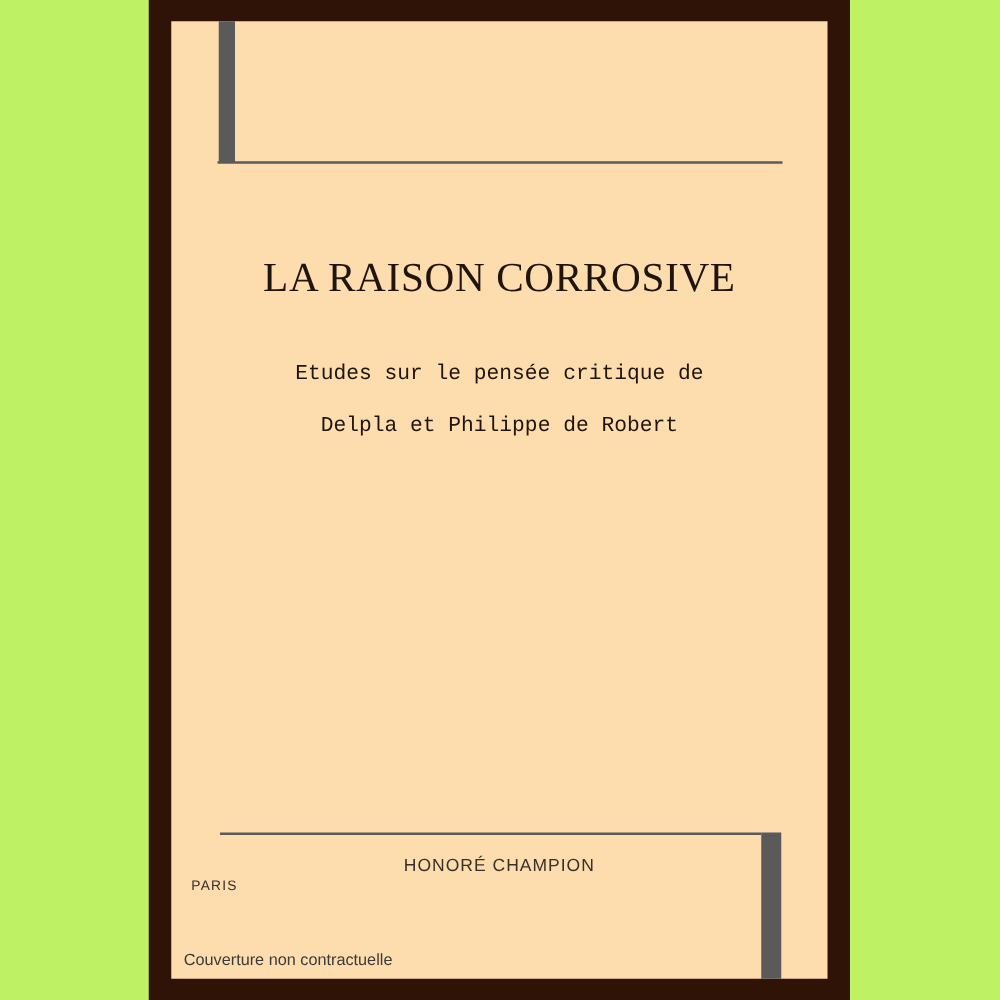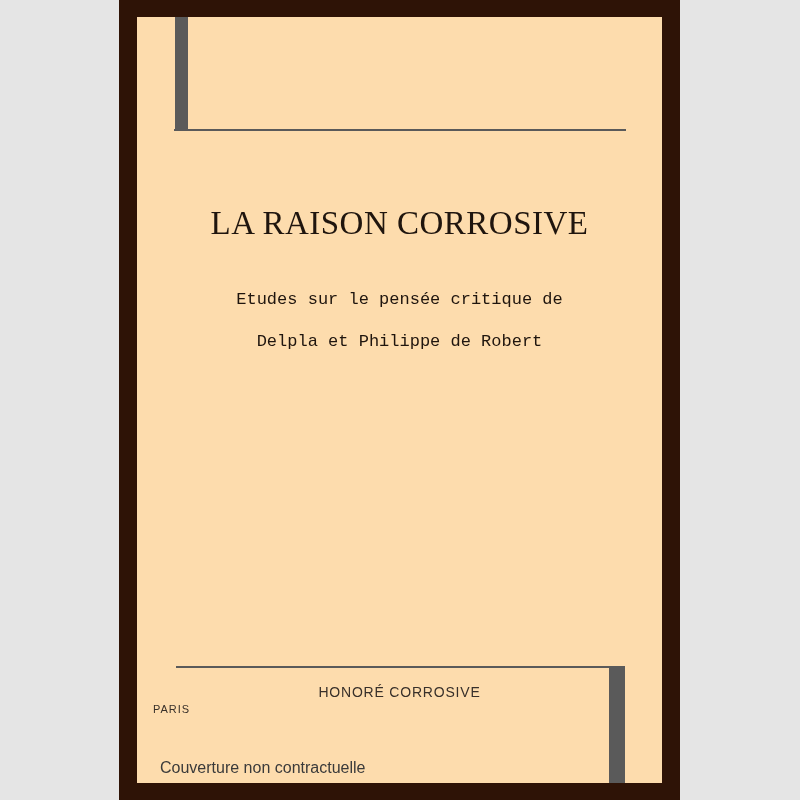--- a/index.html
+++ b/index.html
@@ -7,21 +7,21 @@
     padding: 0;
     width: 800px;
     height: 800px;
     background: #ffffff;
     font-family: "Liberation Sans", sans-serif;
   }
   .page {
     position: relative;
     width: 800px;
     height: 800px;
-    background: #e5e5e5;
+    background: #bef264;
     overflow: hidden;
   }
   
   .cover-frame {
     position: absolute;
     left: 119px;
     top: 0;
     width: 561px;
     height: 800px;
     background: var(--frame, #2e1306);
@@ -108,23 +108,23 @@
     top: 685px;
     width: 100%;
     text-align: left;
     font-size: 11px;
     line-height: 14px;
     letter-spacing: 1px;
     color: var(--publisher-text, #38302a);
   }
   .cover-disclaimer {
     position: absolute;
-    left: 23px;
+    left: 10px;
     top: 743px;
-    font-size: 16px;
+    font-size: 13px;
     line-height: 15px;
     color: var(--disclaimer-text, #3a3a3a);
   }
 </style>
 </head>
 <body>
 
 <div class="page">
   <div class="cover-frame">
     <div class="cover-inner">
@@ -136,20 +136,20 @@
 
       <div class="book-subtitle">
         <span>Etudes sur le pensée critique de</span><br>
         <br>
         <span>Delpla et Philippe de Robert</span>
       </div>
 
       <div class="rule-bottom"></div>
       <div class="accent-bar-bottom"></div>
 
-      <div class="publisher-name">HONORÉ CORROSIVE</div>
+      <div class="publisher-name">HONORÉ CHAMPION</div>
       <div class="publisher-city">PARIS</div>
 
       <div class="cover-disclaimer">Couverture non contractuelle</div>
 
     </div>
   </div>
 </div>
 
 </body></html>

